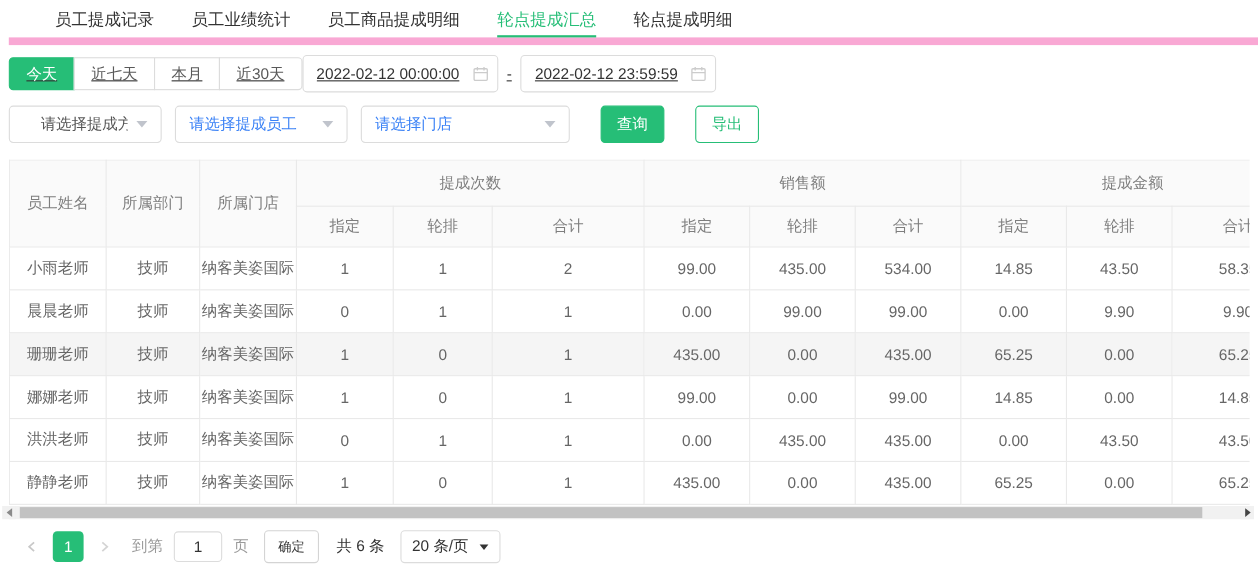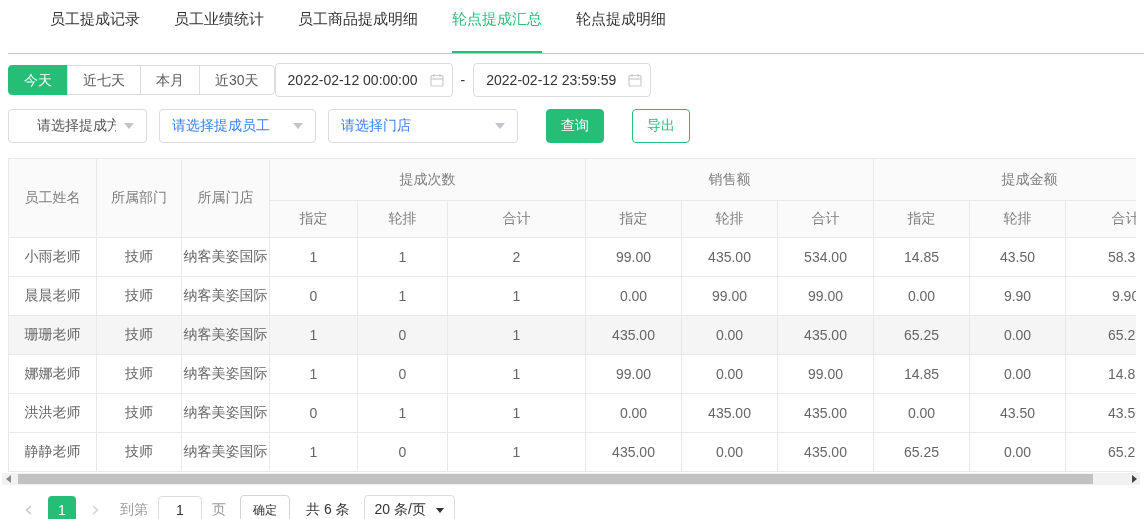--- a/index.html
+++ b/index.html
@@ -4,27 +4,27 @@
 <style>
   * { box-sizing: border-box; }
   html,body { margin:0; padding:0; }
   body {
     width:1144px; height:519px; background:#fff; overflow:hidden;
     font-family:"Liberation Sans","DejaVu Sans",sans-serif; color:#333;
   }
   .page { width:1144px; height:519px; padding:0 0 0 8px; position:relative; }
 
   
-  .tabs { display:flex; height:54px; border-bottom:1px solid #f9a8d4; padding-left:25px; }
+  .tabs { display:flex; height:41px; border-bottom:7px solid #f9a8d4; padding-left:25px; }
   .tab { margin:0 17px; line-height:38px; font-size:15px; color:#333; cursor:pointer;
          border-bottom:2px solid transparent; white-space:nowrap; }
   .tab.active { color:var(--accent); border-bottom-color:var(--accent); }
 
   
-  .frow1 { margin-top:9px; display:flex; align-items:center; }
+  .frow1 { margin-top:9px; display:flex; align-items:center;text-decoration:underline; }
   .btn-group { display:flex; }
   .qbtn { height:30px; line-height:28px; padding:0 15px; border:1px solid #dcdcdc;
           margin-left:-1px; font-size:14px; color:#595959; background:#fff; cursor:pointer;
           white-space:nowrap; }
   .qbtn:first-child { margin-left:0; border-radius:4px 0 0 4px; }
   .qbtn:last-child { border-radius:0 4px 4px 0; }
   .qbtn.active { background:var(--accent); border-color:var(--accent); color:#fff; }
   .date-box { width:178px; height:34px; border:1px solid #dcdcdc; border-radius:4px;
               display:flex; align-items:center; padding:0 8px 0 10px; background:#fff; }
   .date-box:first-of-type { margin-left:17px; }

